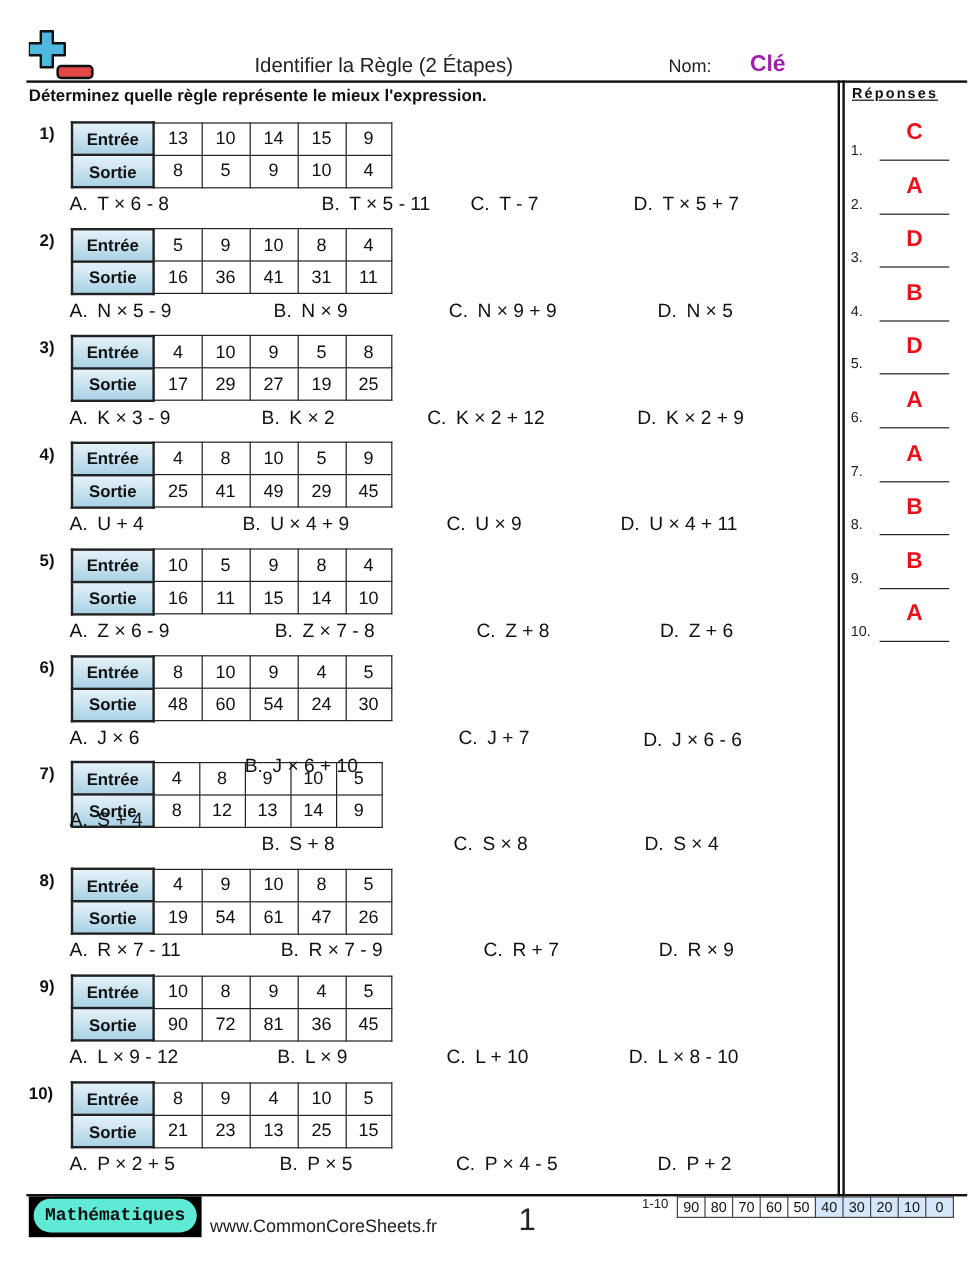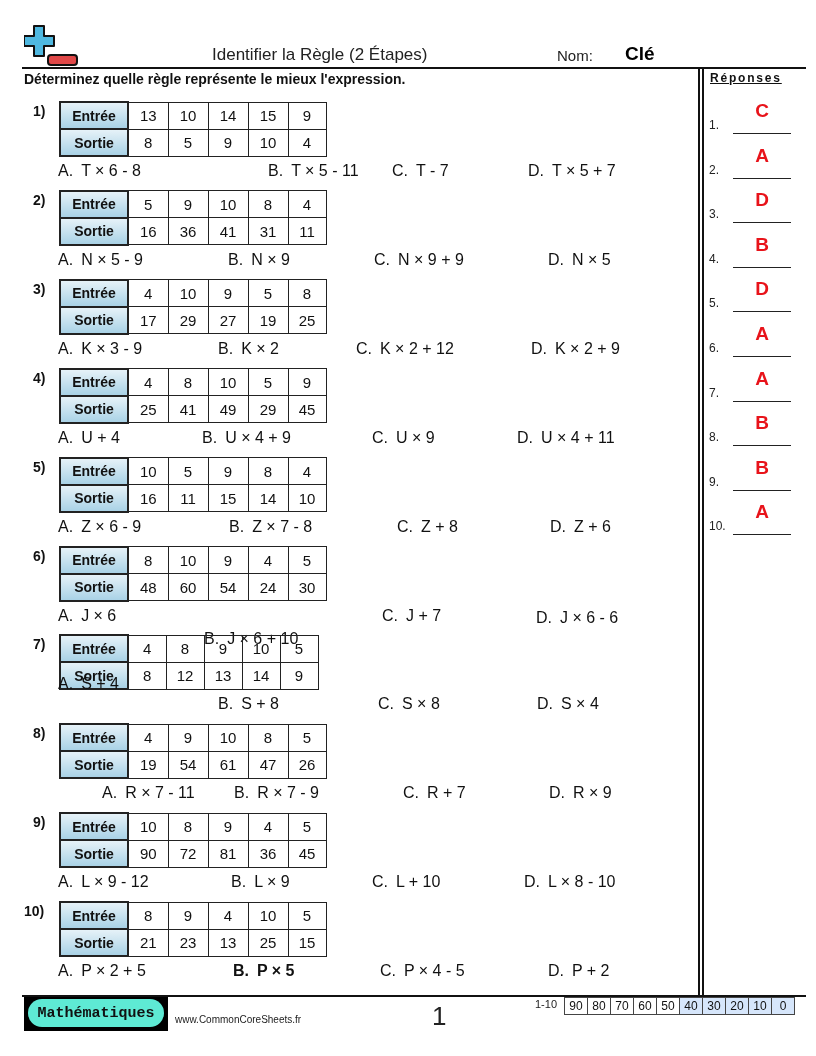--- a/index.html
+++ b/index.html
@@ -1,40 +1,40 @@
 <!DOCTYPE html>
 <html><head>
 <meta charset="utf-8">
 <style>
   * { box-sizing: border-box; margin: 0; padding: 0; }
   body { width: 816px; height: 1056px; background: #fff; position: relative; font-family: "Liberation Sans", sans-serif; color: #111; overflow: hidden; }
   .abs { position: absolute; }
   .logo { left: 24px; top: 24px; width: 56px; height: 44px; }
   .title { left: 212px; top: 45px; font-size: 17px; color: #222; }
   .nom { left: 557px; top: 47px; font-size: 15px; color: #222; }
-  .cle { left: 625px; top: 43px; font-size: 19px; font-weight: bold; color: #000000; }
+  .cle { left: 625px; top: 43px; font-size: 19px; font-weight: bold; color: #a21caf; }
   .hline { left: 22px; top: 67px; width: 784px; height: 2px; background: #111; }
   .instr { left: 24px; top: 71px; font-size: 14px; font-weight: bold; }
   .vline1 { left: 698px; top: 67px; width: 2px; height: 930px; background: #111; }
   .vline2 { left: 702px; top: 67px; width: 2px; height: 930px; background: #111; }
   .rep-head { left: 710px; top: 71px; font-size: 12px; font-weight: bold; letter-spacing: 1.8px; text-decoration: underline; }
   .ans-row { left: 709px; width: 90px; height: 30px; }
   .ans-num { position: absolute; left: 0; bottom: 2px; font-size: 12px; color: #222; }
   .ans-line { position: absolute; left: 24px; bottom: 0; width: 58px; height: 1px; background: #222; }
   .ans-val { position: absolute; left: 24px; width: 58px; text-align: center; top: -4px; font-size: 19px; font-weight: bold; color: #e8131a; }
   .prob-num { font-size: 14px; font-weight: bold; }
   table.io { position: absolute; border-collapse: collapse; }
   table.io td { border: 1px solid #222; height: 27px; text-align: center; font-size: 15px; padding: 0; }
   table.io td.hdr { width: 68px; font-weight: bold; font-size: 14px; border: 2px solid #222; background: linear-gradient(#e6f2f8, #a9d2e6); }
   .opt { font-size: 16px; color: #111; white-space: nowrap; }
   .opt .l { margin-right: 8px; }
   .bottom-line { left: 22px; top: 995px; width: 784px; height: 2px; background: #111; }
   .brand-box { left: 24px; top: 997px; width: 144px; height: 34px; background: #000; }
   .brand-pill { left: 28px; top: 999px; width: 136px; height: 28px; background: #5eead4; border-radius: 14px; font-size: 15px; font-weight: bold; display: flex; align-items: center; justify-content: center; font-family: Liberation Mono, monospace; }
-  .site { left: 175px; top: 1014px; font-size: 10px; color: #222; }
+  .site { left: 175px; top: 1014px; font-size: 15px; color: #222; }
   .page { left: 432px; top: 1001px; font-size: 26px; color: #222; }
   .score-label { left: 535px; top: 998px; font-size: 11px; color: #222; }
   table.score { position: absolute; left: 564px; top: 997px; border-collapse: collapse; }
   table.score td { border: 1px solid #444; width: 23px; height: 17px; text-align: center; font-size: 12px; padding: 0; }
   table.score td.hl { background: #d6e6fb; }
 </style>
 </head>
 <body>
 
 <div class="abs logo">
@@ -295,21 +295,21 @@
         <tr>
           <td class="hdr">Sortie</td>
           <td>19</td>
           <td>54</td>
           <td>61</td>
           <td>47</td>
           <td>26</td>
         </tr>
       </tbody>
     </table>
-    <div class="abs opt" style="left: 58px; top: 784.3px; margin-left: 44px;"><span class="l">A.</span><span>R × 7 - 11</span></div>
+    <div class="abs opt" style="left: 58px; top: 784.3px;"><span class="l">A.</span><span>R × 7 - 11</span></div>
     <div class="abs opt" style="left: 234px; top: 784.3px;"><span class="l">B.</span><span>R × 7 - 9</span></div>
     <div class="abs opt" style="left: 403px; top: 784.3px;"><span class="l">C.</span><span>R + 7</span></div>
     <div class="abs opt" style="left: 549px; top: 784.3px;"><span class="l">D.</span><span>R × 9</span></div>
     <div class="abs prob-num" style="left: 33px; top: 814.2px;">9)</div>
     <table class="io" style="left: 59px; top: 812.2px;">
       <tbody>
         <tr>
           <td class="hdr">Entrée</td>
           <td style="width:40px">10</td>
           <td style="width:40px">8</td>
@@ -346,21 +346,21 @@
           <td class="hdr">Sortie</td>
           <td>21</td>
           <td>23</td>
           <td>13</td>
           <td>25</td>
           <td>15</td>
         </tr>
       </tbody>
     </table>
     <div class="abs opt" style="left: 58px; top: 962.1px;"><span class="l">A.</span><span>P × 2 + 5</span></div>
-    <div class="abs opt" style="left: 233px; top: 962.1px; font-weight: bold;"><span class="l">B.</span><span>P × 5</span></div>
+    <div class="abs opt" style="left: 233px; top: 962.1px;"><span class="l">B.</span><span>P × 5</span></div>
     <div class="abs opt" style="left: 380px; top: 962.1px;"><span class="l">C.</span><span>P × 4 - 5</span></div>
     <div class="abs opt" style="left: 548px; top: 962.1px;"><span class="l">D.</span><span>P + 2</span></div>
   </div>
 
 <div class="abs bottom-line"></div>
 <div class="abs brand-box"></div>
 <div class="abs brand-pill">Mathématiques</div>
 <div class="abs site">www.CommonCoreSheets.fr</div>
 <div class="abs page">1</div>
 <div class="abs score-label">1-10</div>

